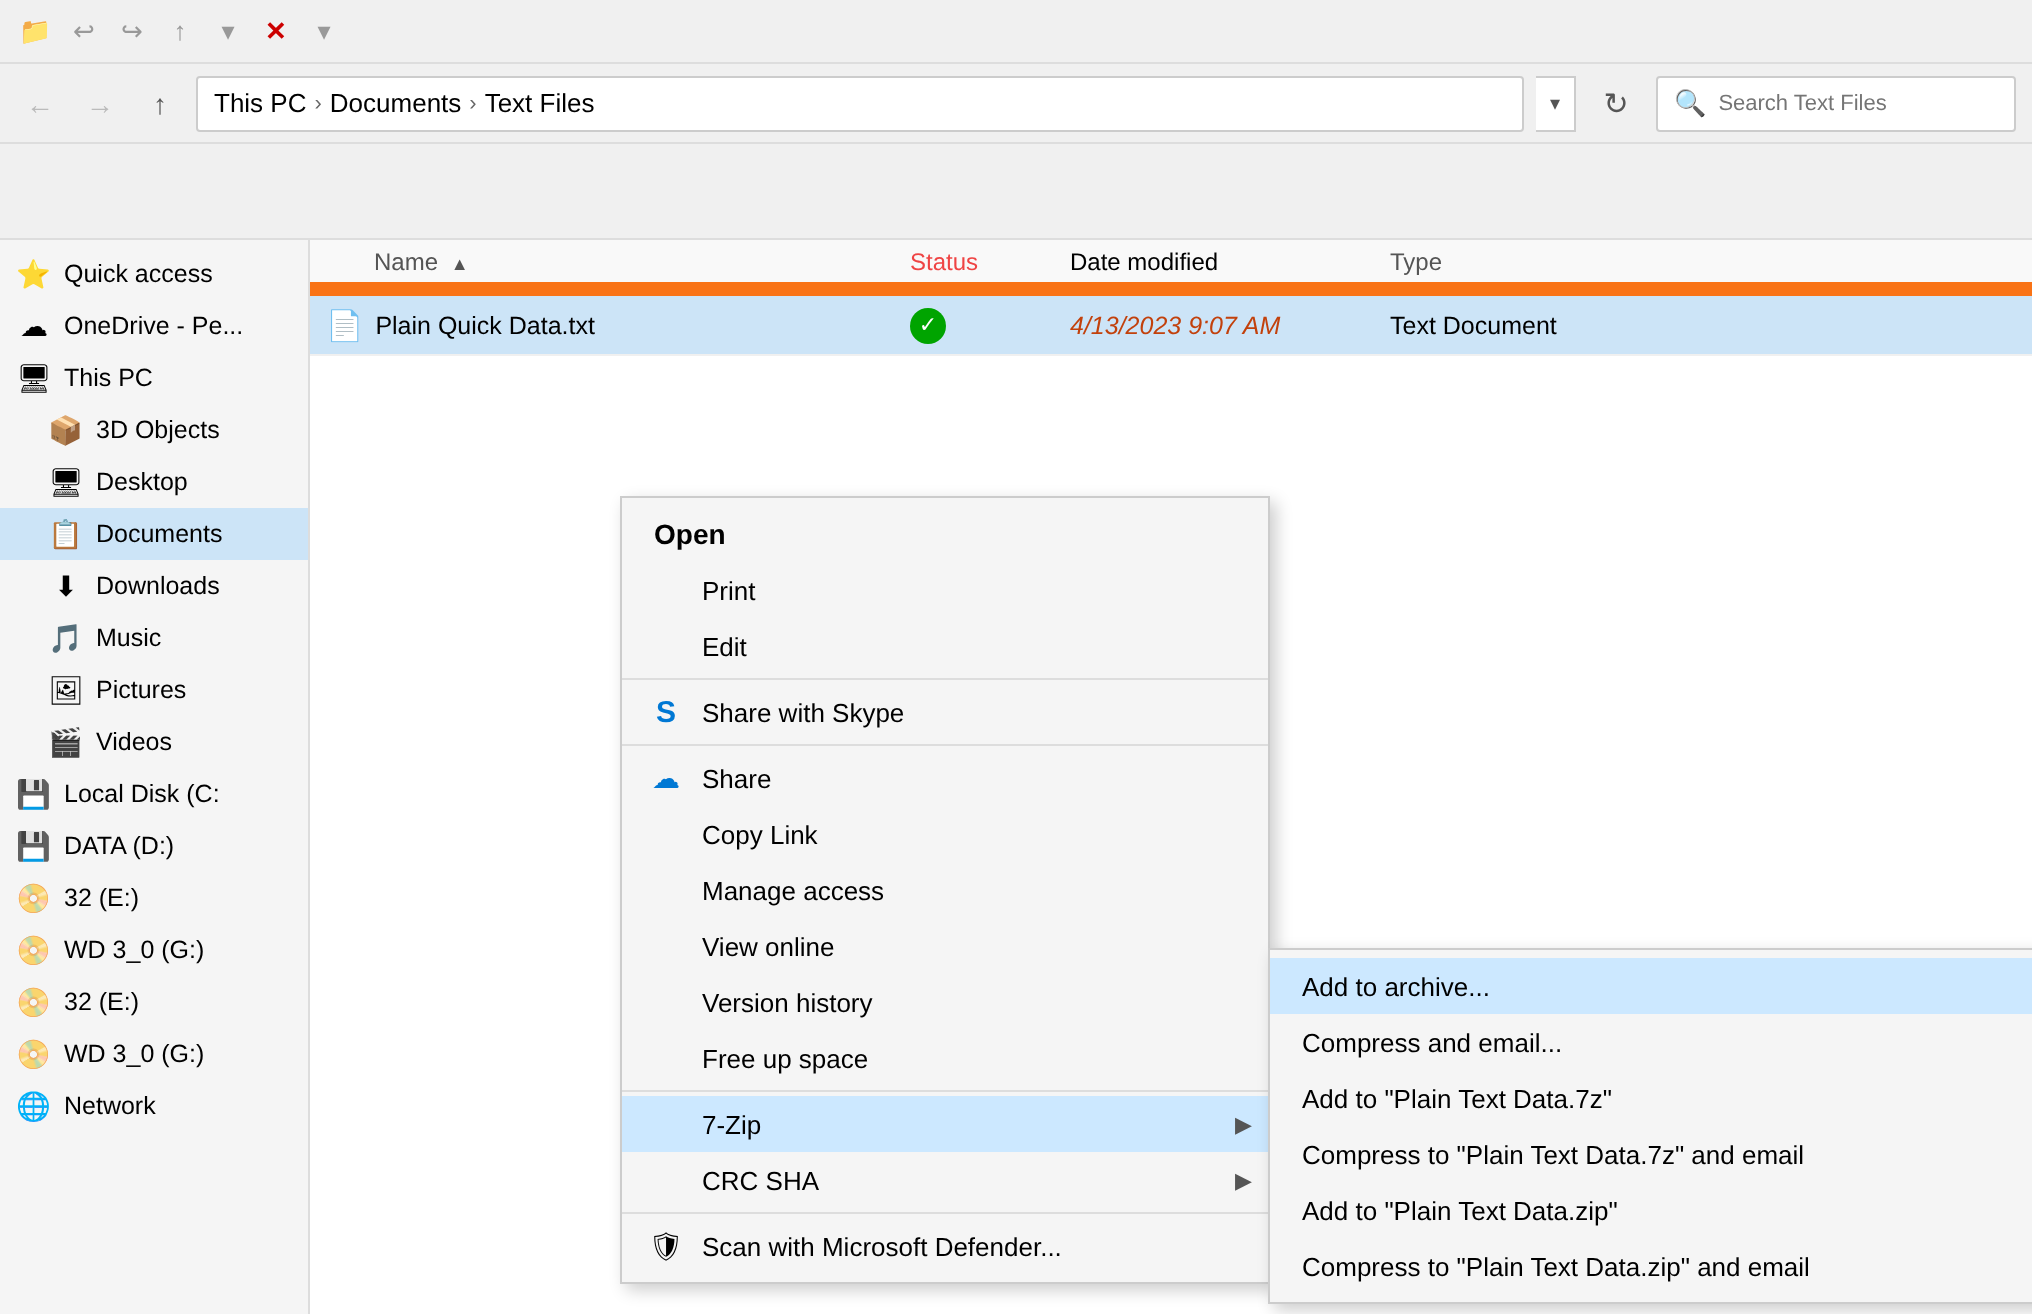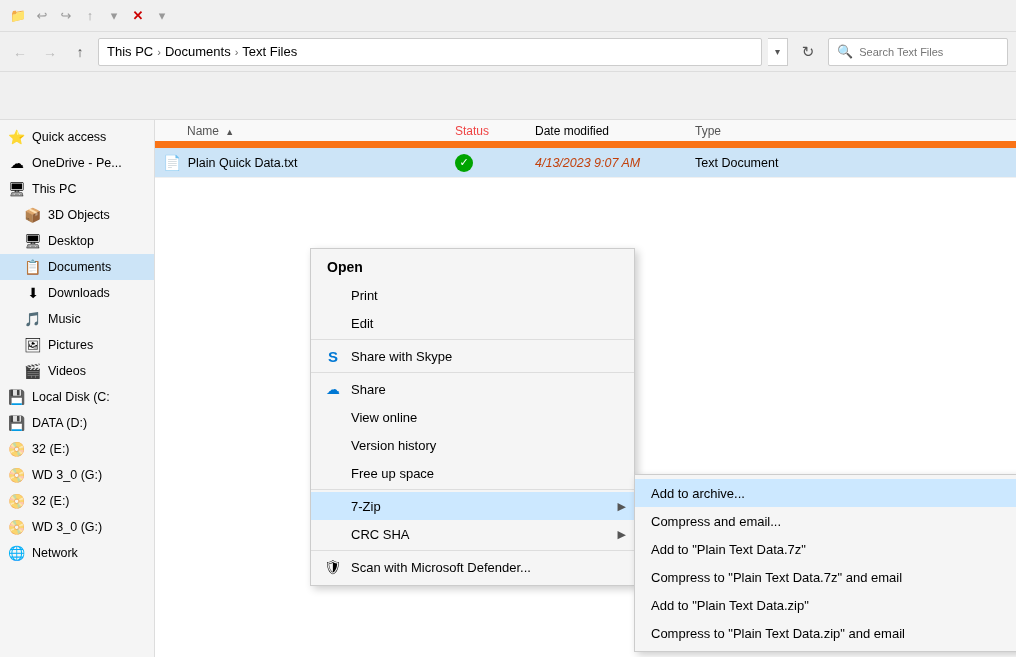--- a/index.html
+++ b/index.html
@@ -462,20 +462,26 @@
       <div class="ctx-item">
         <span class="ctx-item-icon" style="color:#0078d4;font-weight:bold;font-size:15px;">S</span>
         <span>Share with Skype</span>
       </div>
       <div class="ctx-divider"></div>
       <div class="ctx-item">
         <span class="ctx-item-icon" style="color:#0078d4;">☁</span>
         <span>Share</span>
       </div>
       <div class="ctx-item">
+        <span>Copy Link</span>
+      </div>
+      <div class="ctx-item">
+        <span>Manage access</span>
+      </div>
+      <div class="ctx-item">
         <span>View online</span>
       </div>
       <div class="ctx-item">
         <span>Version history</span>
       </div>
       <div class="ctx-item">
         <span>Free up space</span>
       </div>
       <div class="ctx-divider"></div>
       <div class="ctx-item highlighted">

